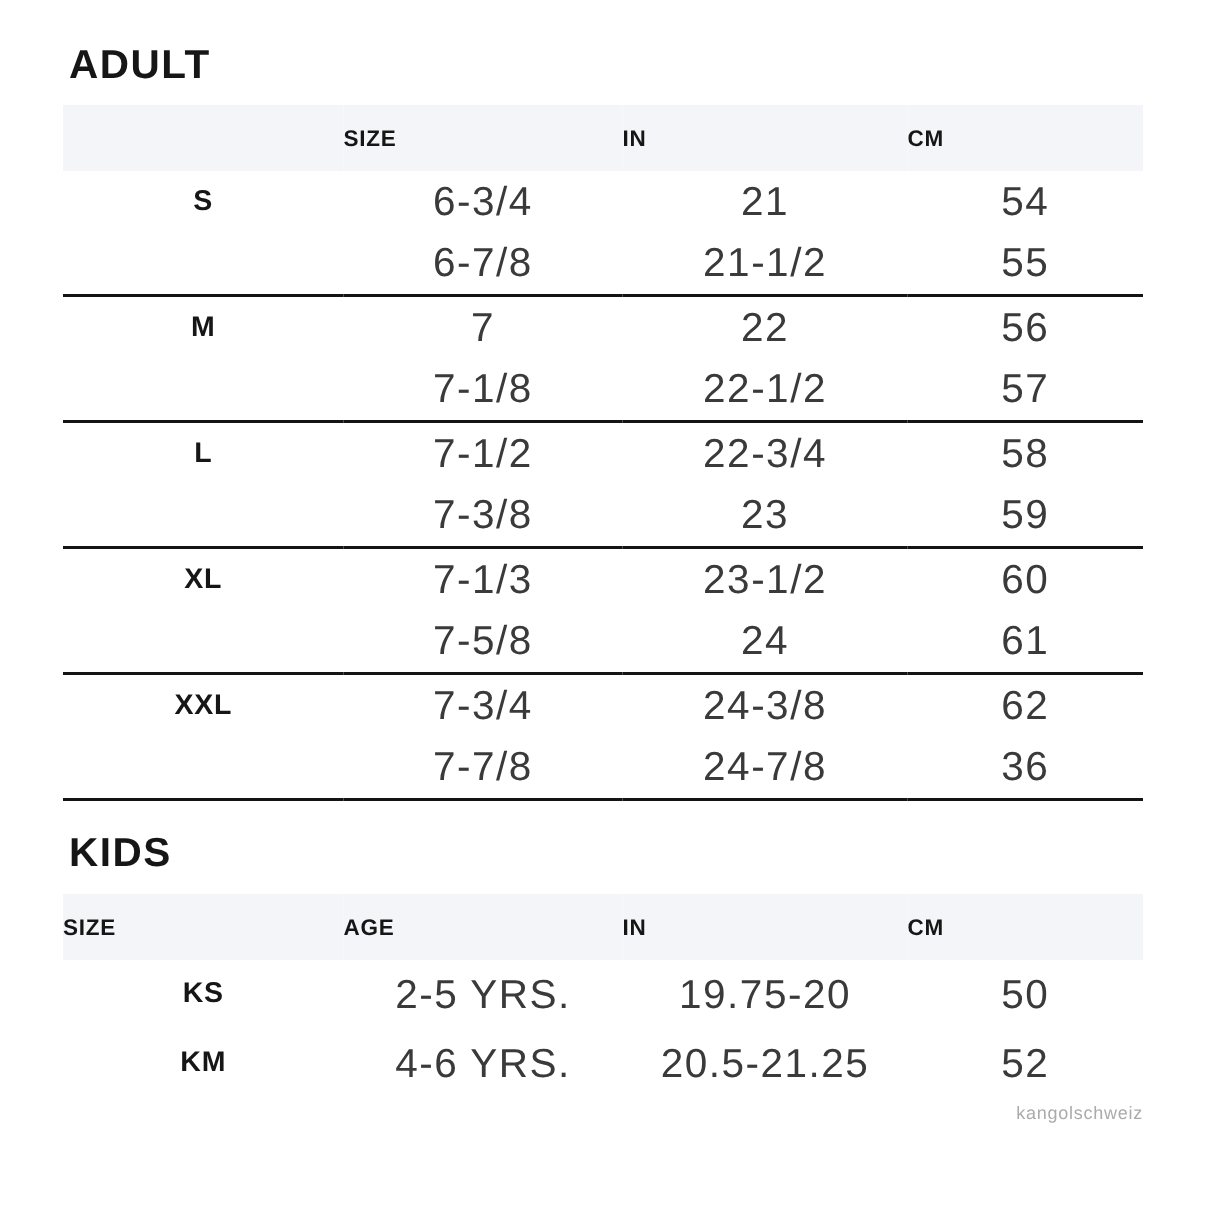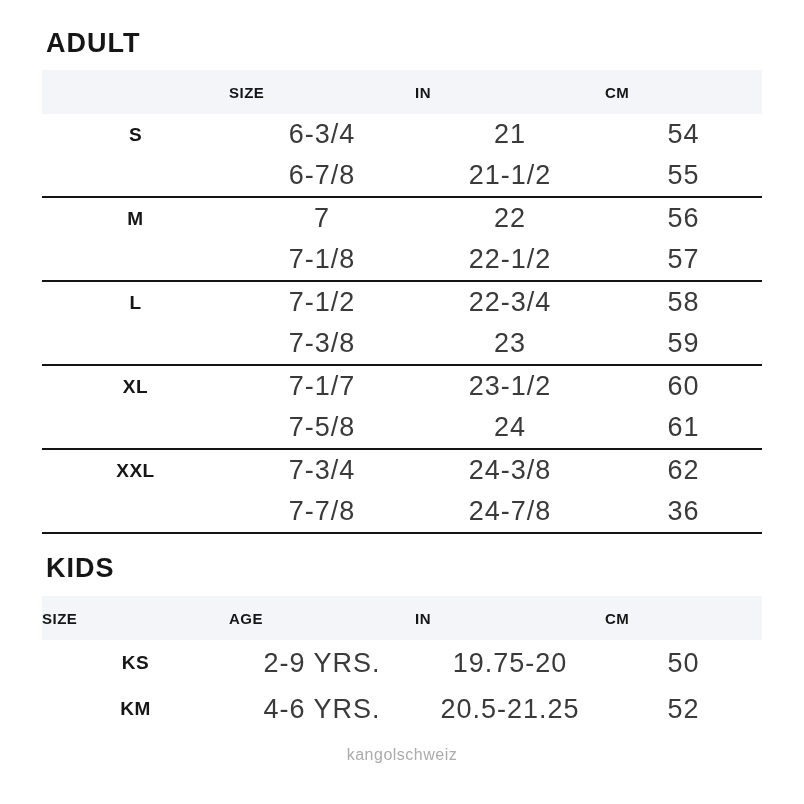--- a/index.html
+++ b/index.html
@@ -62,23 +62,23 @@
     font-size: 19px;
     color: var(--heading, #161616);
     letter-spacing: 0.5px;
   }
   table.size-table tr.group-end td {
     border-bottom: 2px solid var(--divider, #141414);
   }
   table.size-table.kids td { height: 46px; }
 
   .watermark {
-    margin-top: 13px;
-    text-align: center;
-    font-size: 16px;
+    margin-top: 3px;
+    text-align: right;
+    font-size: 12px;
     line-height: 1.2;
     color: var(--wm, #ababab);
     letter-spacing: 0.5px;
   }
 </style>
 </head>
 <body>
 
 <div class="page">
 
@@ -132,21 +132,21 @@
             <td>58</td>
           </tr>
           <tr class="group-end">
             <td class="label-col"></td>
             <td>7-3/8</td>
             <td>23</td>
             <td>59</td>
           </tr>
           <tr>
             <td class="label-col">XL</td>
-            <td>7-1/7</td>
+            <td>7-1/3</td>
             <td>23-1/2</td>
             <td>60</td>
           </tr>
           <tr class="group-end">
             <td class="label-col"></td>
             <td>7-5/8</td>
             <td>24</td>
             <td>61</td>
           </tr>
           <tr>
@@ -179,21 +179,21 @@
         <tr>
             <th>SIZE</th>
             <th>AGE</th>
             <th>IN</th>
             <th>CM</th>
           </tr>
       </thead>
       <tbody>
           <tr>
             <td class="label-col">KS</td>
-            <td>2-9 YRS.</td>
+            <td>2-5 YRS.</td>
             <td>19.75-20</td>
             <td>50</td>
           </tr>
           <tr>
             <td class="label-col">KM</td>
             <td>4-6 YRS.</td>
             <td>20.5-21.25</td>
             <td>52</td>
           </tr>
         </tbody>

